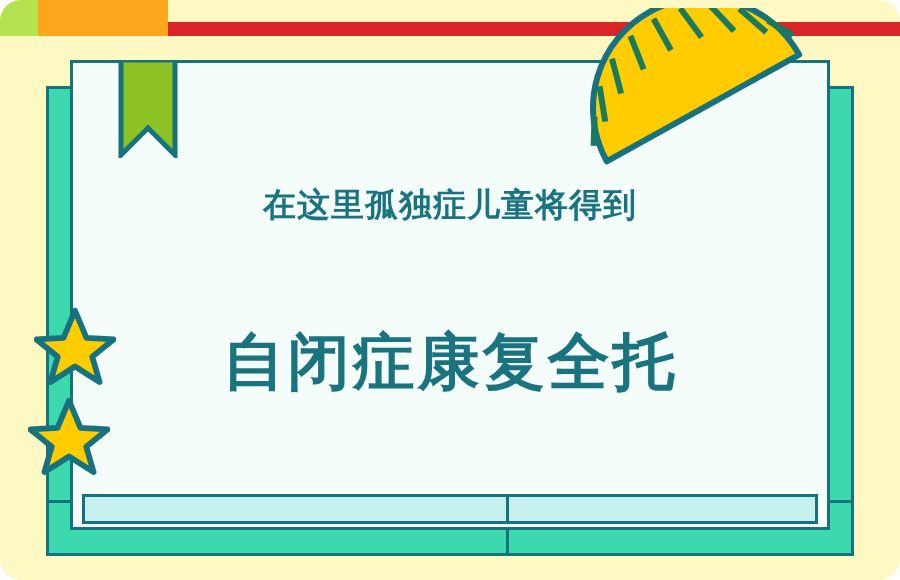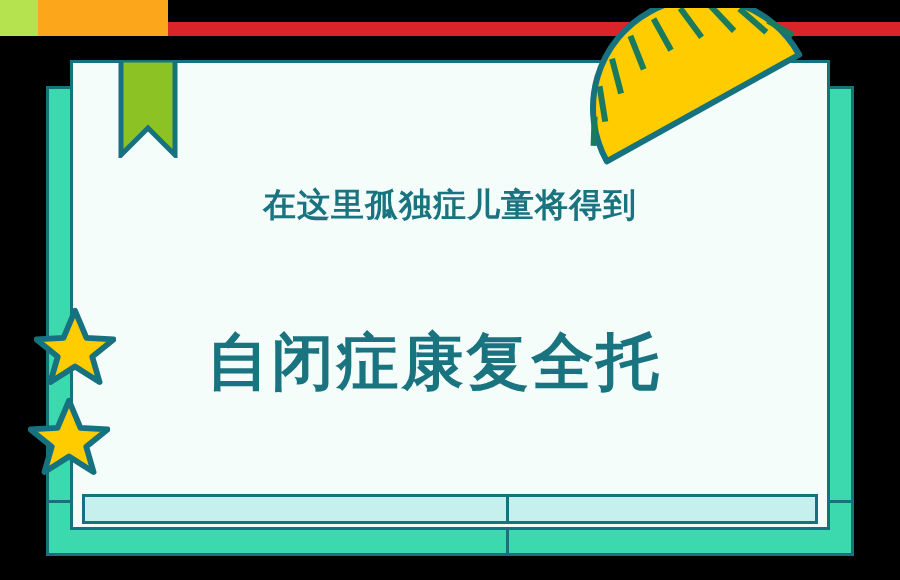--- a/index.html
+++ b/index.html
@@ -2,21 +2,21 @@
 <html><head>
 <meta charset="utf-8">
 <style>
   html,body{margin:0;padding:0;}
   body{
     width:900px;height:580px;overflow:hidden;
     font-family:"Liberation Sans","DejaVu Sans",sans-serif;
   }
   #poster{
     position:relative;width:900px;height:580px;
-    background:#000000;overflow:hidden;
+    background:#fef9c3;overflow:hidden;border-radius:21px;
   }
 
   
   .topdeco{position:absolute;left:0;top:0;width:900px;height:36px;}
   .green-para{
     position:absolute;left:-20px;top:0;width:120px;height:36px;
     background:#b5e24f;
     transform:skewX(-12deg);
   }
   .orange-block{
@@ -72,21 +72,21 @@
 
   
   .subtitle{
     position:absolute;left:70px;top:183px;width:760px;
     text-align:center;color:#1a7480;
     font-size:33px;line-height:43px;font-weight:bold;
     letter-spacing:1px;
   }
   .subtitle div{white-space:nowrap;}
   .headline{
-    position:absolute;left:54px;top:323px;width:760px;
+    position:absolute;left:70px;top:323px;width:760px;
     text-align:center;color:#1a7480;
     font-size:62px;line-height:78px;font-weight:bold;
     letter-spacing:3px;white-space:nowrap;
   }
 </style>
 </head>
 <body>
 
 <div id="poster">
 

